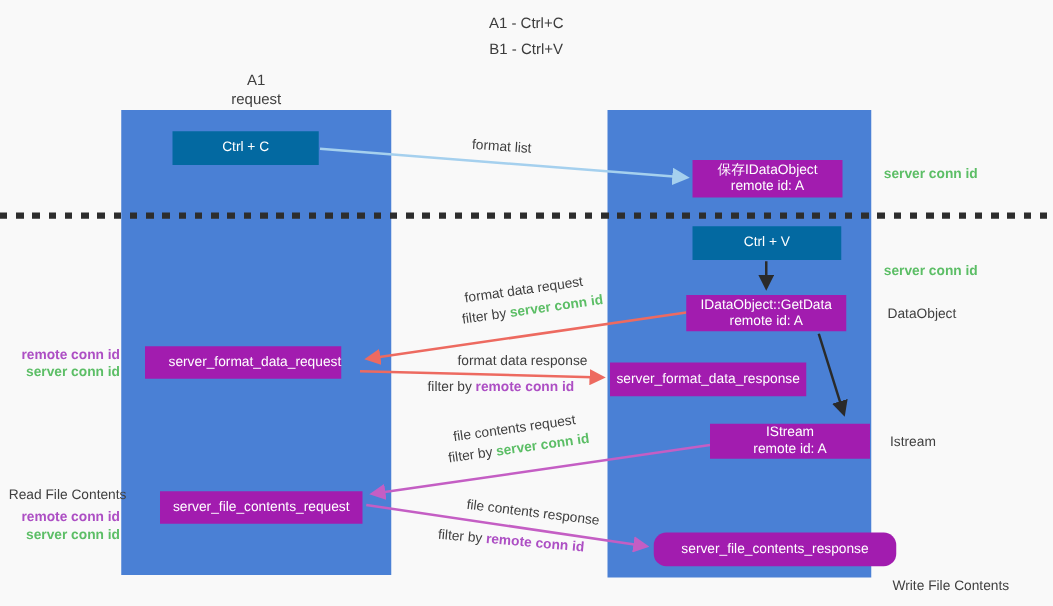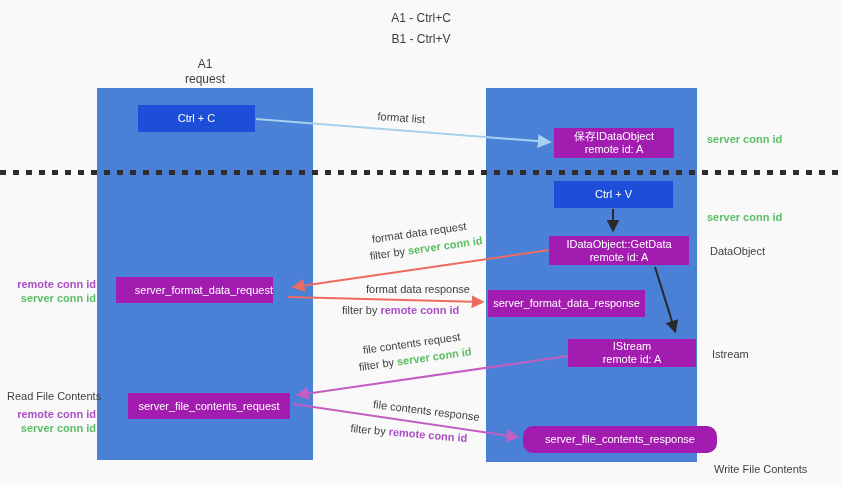--- a/index.html
+++ b/index.html
@@ -17,27 +17,27 @@
   #header-a1{left:97px;width:216px;}
   #header-b1{left:486px;width:211px;}
 
   .dotted{position:absolute;top:170px;left:0;width:842px;height:5px;z-index:2;
           background:repeating-linear-gradient(to right,#2d2d2d 0 6px,transparent 6px 13px);}
 
   #arrows{position:absolute;top:0;left:0;z-index:3;pointer-events:none;}
 
   .node{position:absolute;z-index:4;display:flex;flex-direction:column;align-items:center;
         justify-content:center;color:#ffffff;font-size:11px;line-height:13px;text-align:center;}
-  .green{background:#1d4ed8;}
+  .green{background:#0369a1;}
   .orange{background:#a21caf;}
 
   #node-ctrl-c{left:138px;top:105px;width:117px;height:27px;}
   #node-save-obj{left:554px;top:128px;width:120px;height:30px;}
   #node-ctrl-v{left:554px;top:181px;width:119px;height:27px;align-items:center;}
-  #node-getdata{left:549px;top:236px;width:140px;height:29px;}
+  #node-getdata{left:549px;top:236px;width:128px;height:29px;}
   #node-fmt-req{left:116px;top:277px;width:157px;height:26px;align-items:flex-end;}
   #node-fmt-resp{left:488px;top:290px;width:157px;height:27px;}
   #node-istream{left:568px;top:339px;width:128px;height:28px;}
   #node-file-req{left:128px;top:393px;width:162px;height:26px;}
   #node-file-resp{left:523px;top:426px;width:194px;height:27px;border-radius:10px;}
 
   .alabel{position:absolute;z-index:5;font-size:11px;color:#3f3f3f;white-space:nowrap;transform-origin:left top;}
   .side{position:absolute;z-index:5;font-size:11px;white-space:nowrap;}
   .green-t{color:#5cbe66;font-weight:bold;}
   .purple-t{color:#ad4fc4;font-weight:bold;}

